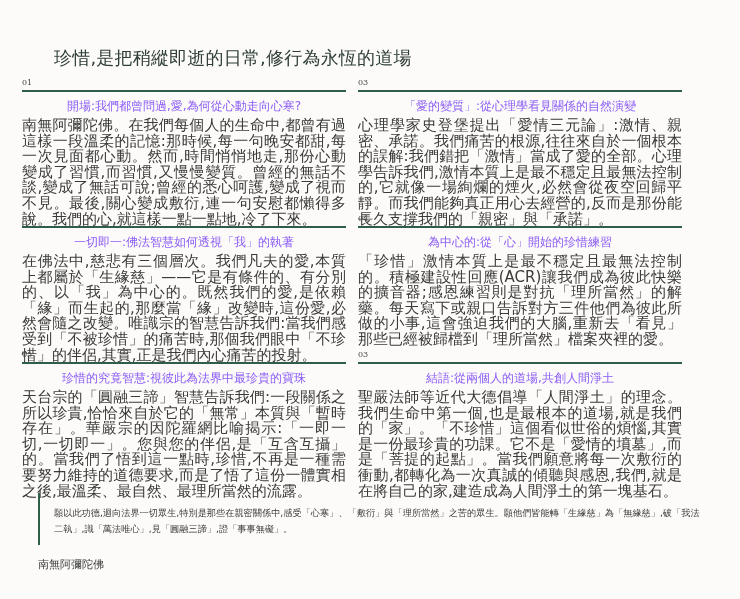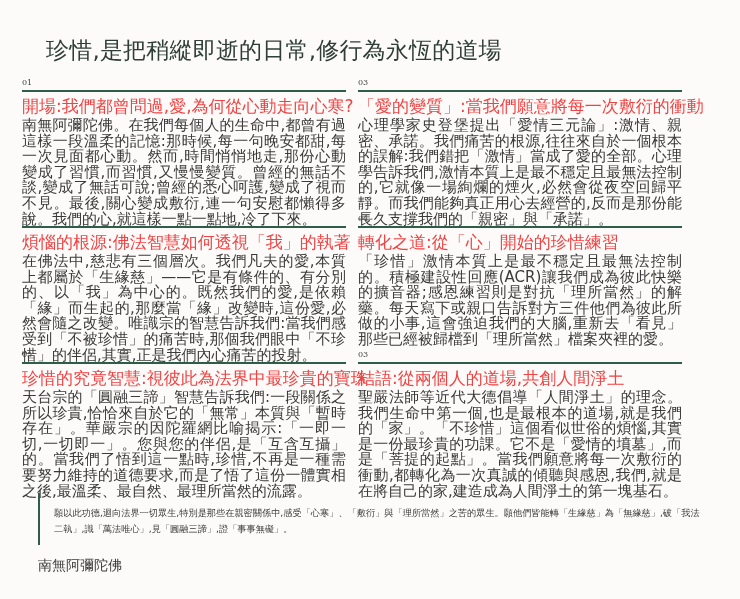--- a/index.html
+++ b/index.html
@@ -5,83 +5,83 @@
   html, body { margin: 0; padding: 0; }
   body {
     width: 740px; height: 599px; overflow: hidden;
     background: #fcfbf9;
     font-family: "DejaVu Sans", "Liberation Sans", sans-serif;
     color: #333;
   }
   .page { position: relative; width: 740px; height: 599px; }
   .title {
     position: absolute; left: 38px; top: 26px;
-    font-size: 23px; line-height: 32px; color: #2f3e37;
-    letter-spacing: 0.2px; margin: 8px; font-weight: normal;
+    font-size: 18px; line-height: 32px; color: #2f3e37;
+    letter-spacing: 0.2px; margin: 16px; font-weight: normal;
   }
   .grid {
     position: absolute; left: 22px; top: 77px; width: 660px;
     display: grid; grid-template-columns: 324px 324px; column-gap: 12px;
     grid-template-rows: 136px 136px 136px;
   }
   .section { position: relative; }
   .num {
     font-family: "DejaVu Serif", "Liberation Serif", serif;
     font-size: 8px; color: #444; height: 12px; line-height: 12px;
   }
   .rule { height: 2px; background: #2e5e47; margin-top: 1px; }
   .heading {
-    font-size: 17px; line-height: 16px; color: #ef4444;
-    margin: 6px 0 4px 0; font-weight: normal; white-space: nowrap;
+    font-size: 12px; line-height: 16px; color: #8b5cf6;
+    margin: 6px 0 4px 0; font-weight: normal; white-space: nowrap; text-align: center;
   }
   .body {
     font-size: 15px; line-height: 15.6px; color: #3a3a3a;
     margin: 0; text-align: justify;
   }
   .closing {
     position: absolute; left: 38px; top: 493px; width: 650px; height: 52px;
     border-left: 2px solid #2e5e47; padding-left: 14px;
   }
   .closing p {
     margin: 12px 0 0 0; font-size: 9.2px; line-height: 15.5px; color: #3a3a3a;
   }
   .footer {
     position: absolute; left: 38px; top: 558px;
-    font-size: 14px; line-height: 14px; color: #3a3a3a;
+    font-size: 11px; line-height: 14px; color: #3a3a3a;
   }
 </style>
 </head>
 <body>
 
 <div class="page">
   <h1 class="title">珍惜,是把稍縱即逝的日常,修行為永恆的道場</h1>
 
   <div class="grid">
     <div class="section">
       <div class="num">01</div>
       <div class="rule"></div>
       <h2 class="heading">開場:我們都曾問過,愛,為何從心動走向心寒?</h2>
       <p class="body">南無阿彌陀佛。在我們每個人的生命中,都曾有過這樣一段溫柔的記憶:那時候,每一句晚安都甜,每一次見面都心動。然而,時間悄悄地走,那份心動變成了習慣,而習慣,又慢慢變質。曾經的無話不談,變成了無話可說;曾經的悉心呵護,變成了視而不見。最後,關心變成敷衍,連一句安慰都懶得多說。我們的心,就這樣一點一點地,冷了下來。</p>
     </div>
     <div class="section">
       <div class="num">03</div>
       <div class="rule"></div>
-      <h2 class="heading">「愛的變質」:當我們願意將每一次敷衍的衝動</h2>
+      <h2 class="heading">「愛的變質」:從心理學看見關係的自然演變</h2>
       <p class="body">心理學家史登堡提出「愛情三元論」:激情、親密、承諾。我們痛苦的根源,往往來自於一個根本的誤解:我們錯把「激情」當成了愛的全部。心理學告訴我們,激情本質上是最不穩定且最無法控制的,它就像一場絢爛的煙火,必然會從夜空回歸平靜。而我們能夠真正用心去經營的,反而是那份能長久支撐我們的「親密」與「承諾」。</p>
     </div>
     <div class="section">
       <div class="num">03</div>
       <div class="rule"></div>
-      <h2 class="heading">煩惱的根源:佛法智慧如何透視「我」的執著</h2>
+      <h2 class="heading">一切即一:佛法智慧如何透視「我」的執著</h2>
       <p class="body">在佛法中,慈悲有三個層次。我們凡夫的愛,本質上都屬於「生緣慈」——它是有條件的、有分別的、以「我」為中心的。既然我們的愛,是依賴「緣」而生起的,那麼當「緣」改變時,這份愛,必然會隨之改變。唯識宗的智慧告訴我們:當我們感受到「不被珍惜」的痛苦時,那個我們眼中「不珍惜」的伴侶,其實,正是我們內心痛苦的投射。</p>
     </div>
     <div class="section">
       <div class="num">04</div>
       <div class="rule"></div>
-      <h2 class="heading">轉化之道:從「心」開始的珍惜練習</h2>
+      <h2 class="heading">為中心的:從「心」開始的珍惜練習</h2>
       <p class="body">「珍惜」激情本質上是最不穩定且最無法控制的。積極建設性回應(ACR)讓我們成為彼此快樂的擴音器;感恩練習則是對抗「理所當然」的解藥。每天寫下或親口告訴對方三件他們為彼此所做的小事,這會強迫我們的大腦,重新去「看見」那些已經被歸檔到「理所當然」檔案夾裡的愛。</p>
     </div>
     <div class="section">
       <div class="num">05</div>
       <div class="rule"></div>
       <h2 class="heading">珍惜的究竟智慧:視彼此為法界中最珍貴的寶珠</h2>
       <p class="body">天台宗的「圓融三諦」智慧告訴我們:一段關係之所以珍貴,恰恰來自於它的「無常」本質與「暫時存在」。華嚴宗的因陀羅網比喻揭示:「一即一切,一切即一」。您與您的伴侶,是「互含互攝」的。當我們了悟到這一點時,珍惜,不再是一種需要努力維持的道德要求,而是了悟了這份一體實相之後,最溫柔、最自然、最理所當然的流露。</p>
     </div>
     <div class="section">
       <div class="num">03</div>

